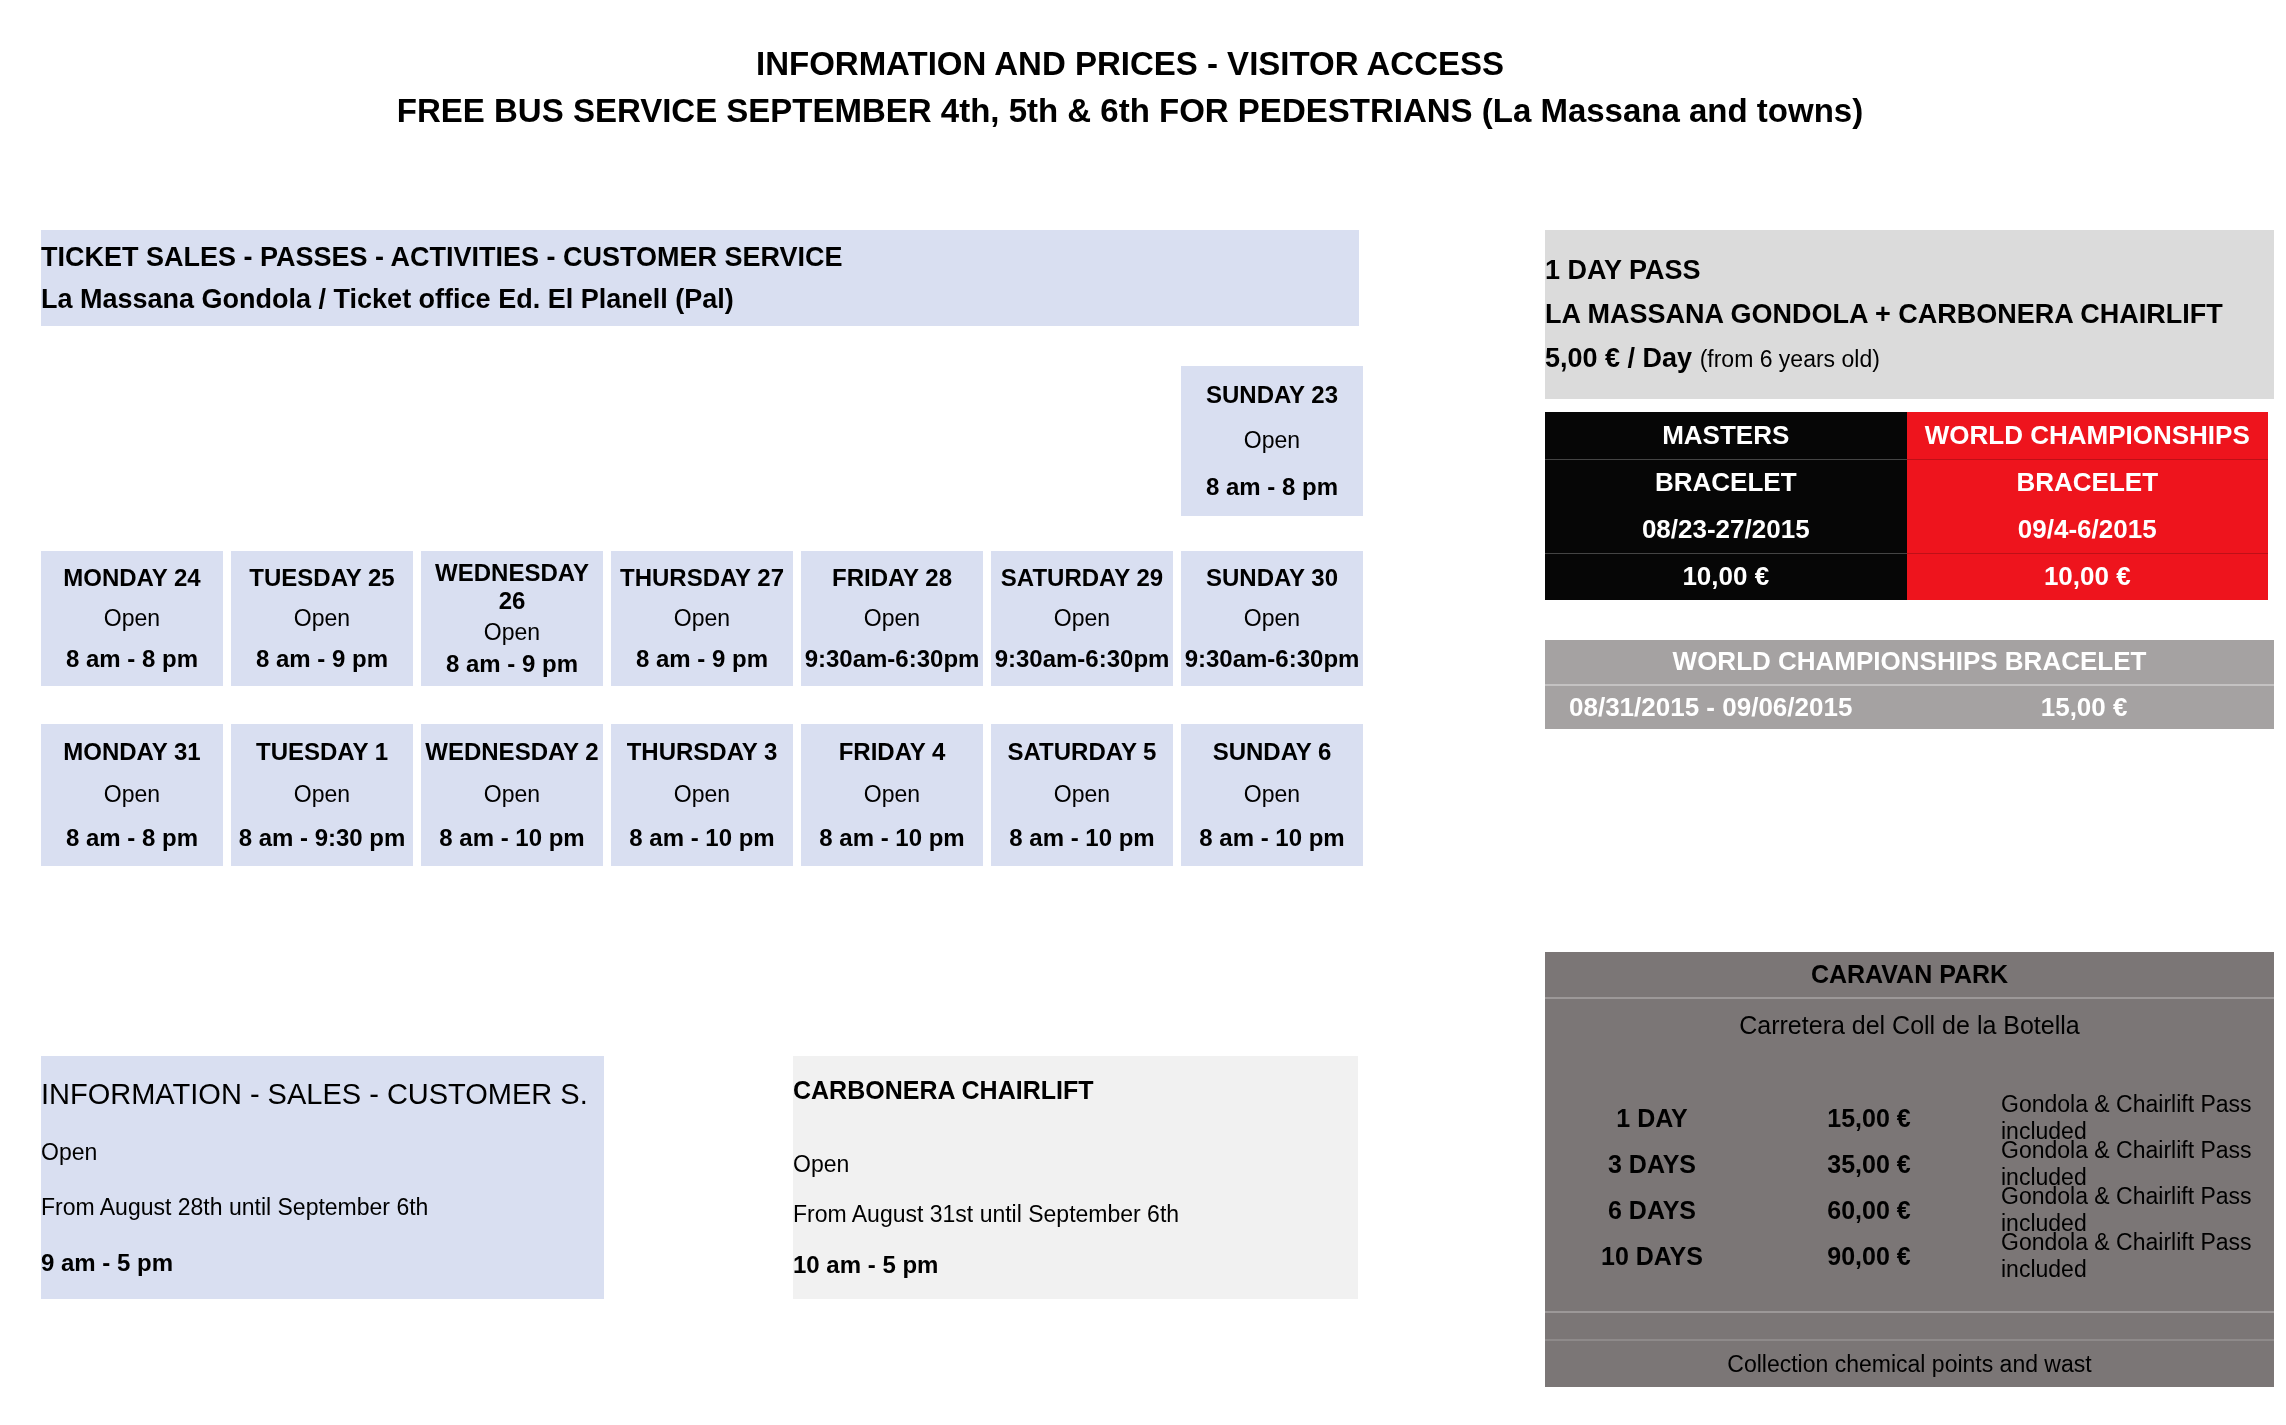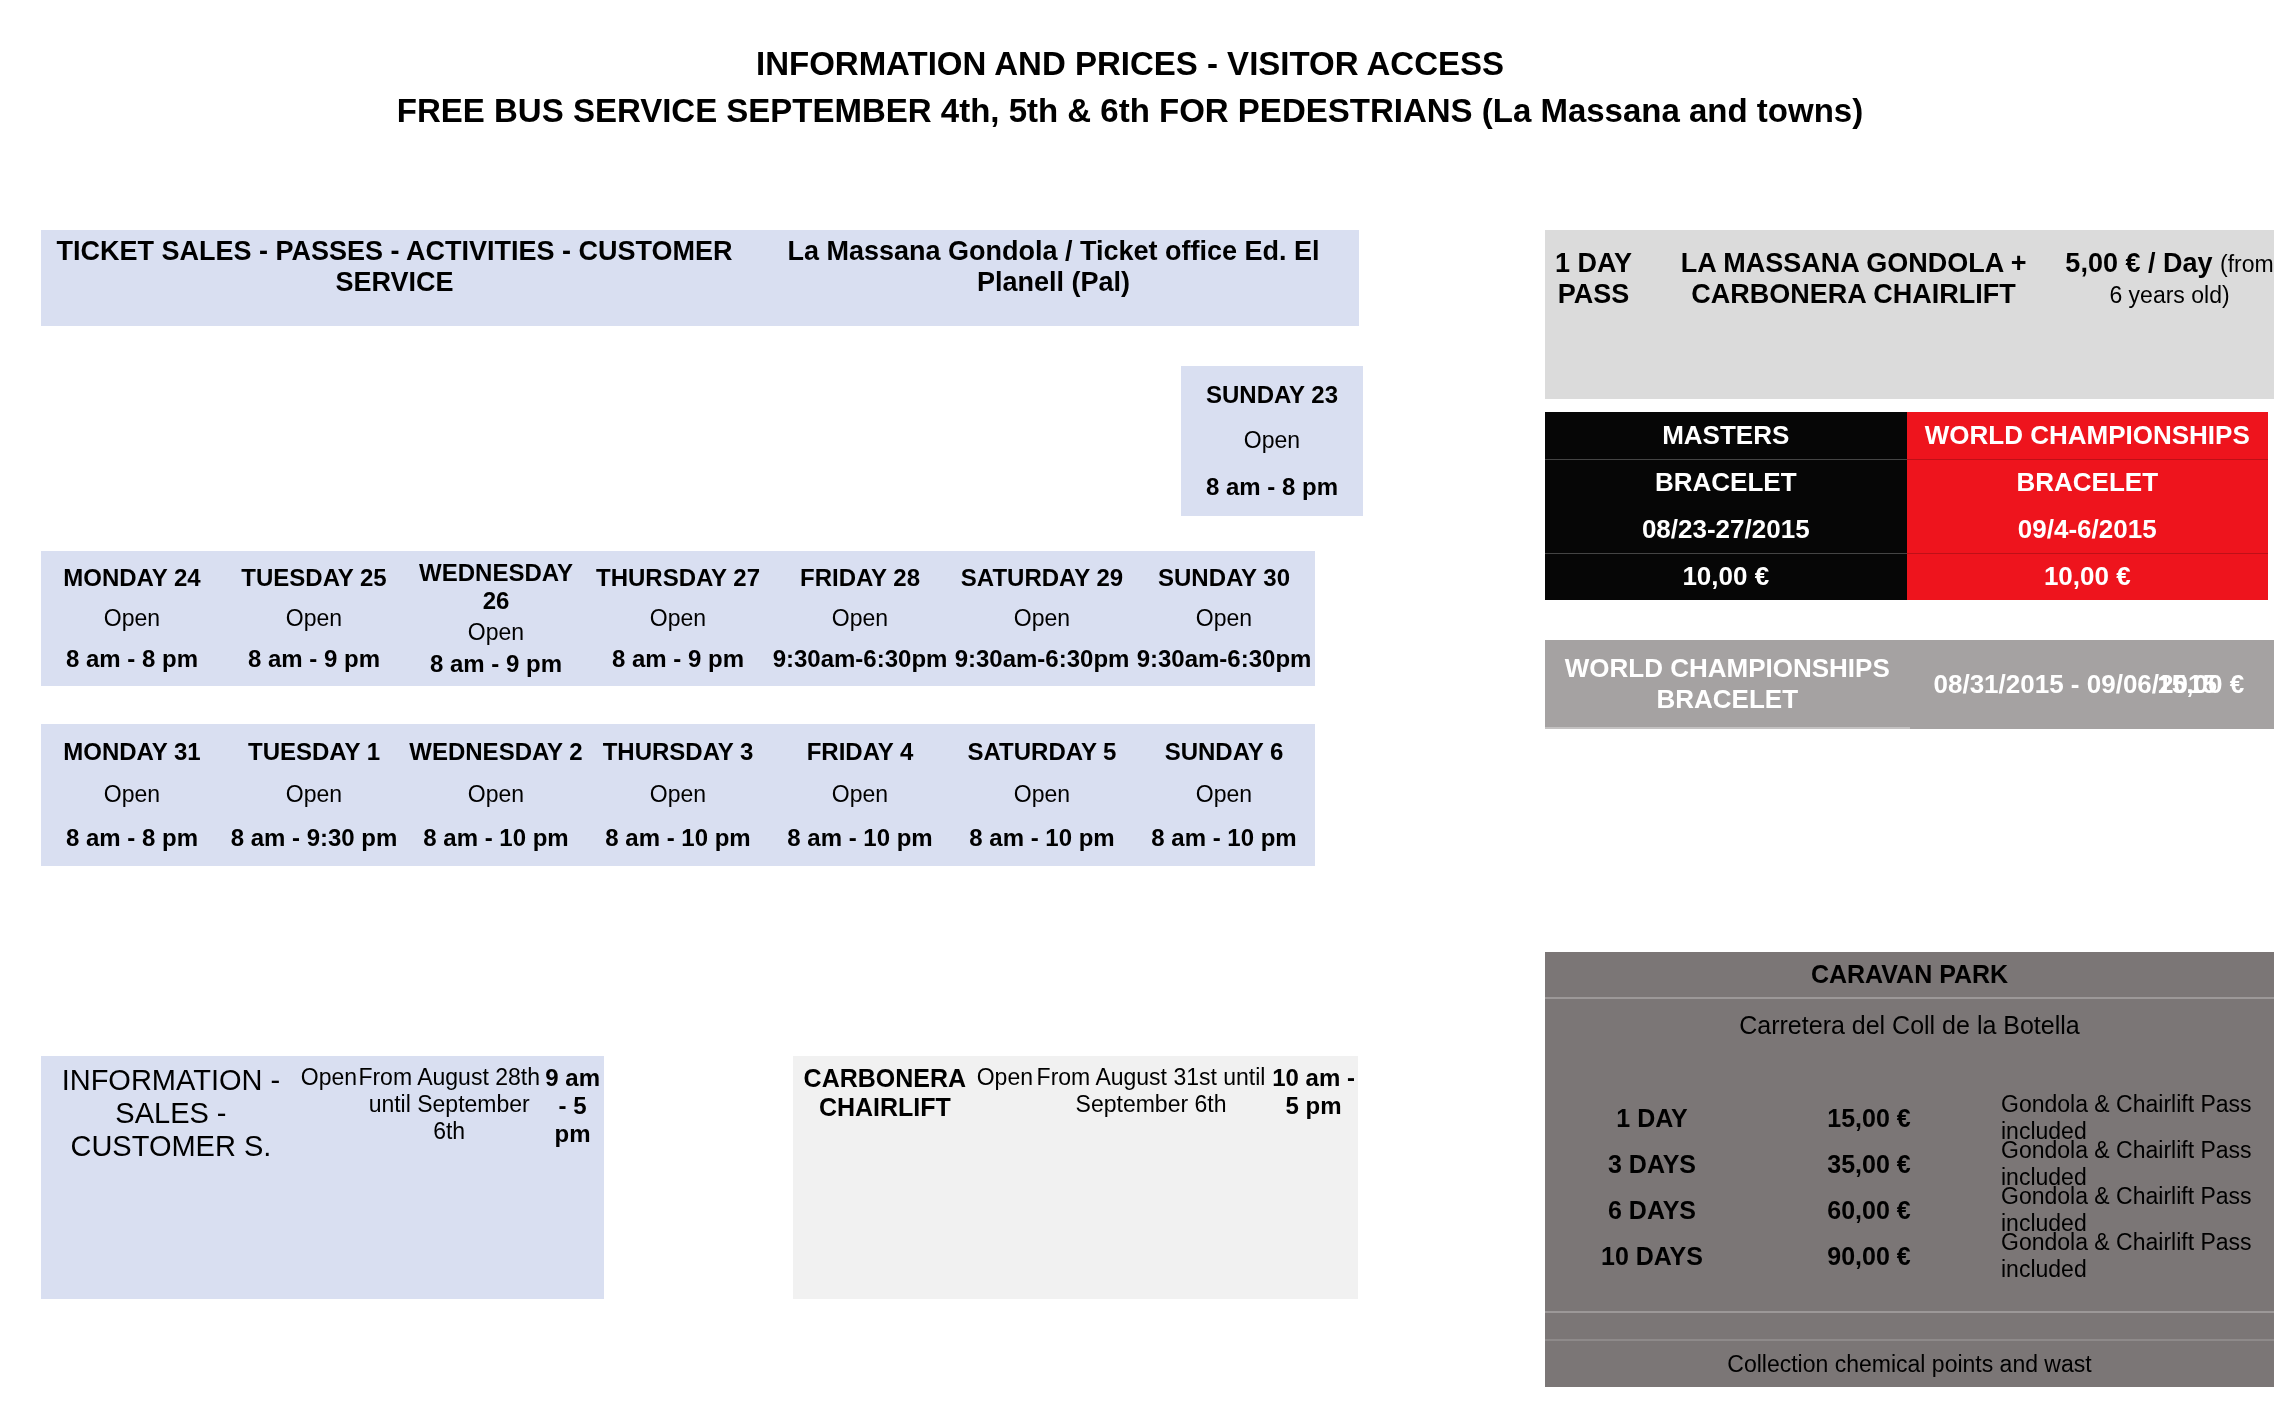--- a/index.html
+++ b/index.html
@@ -6,34 +6,34 @@
   .page{
     position:relative;width:2286px;height:1425px;background:#ffffff;
     font-family:"Liberation Sans",sans-serif;color:#000;overflow:hidden;
   }
 
   
   .title{position:absolute;left:0;top:40px;width:2260px;text-align:center;
          font-weight:bold;font-size:33px;line-height:47px;}
 
   
-  .box{position:absolute;display:flex;flex-direction:row;justify-content:space-around;text-align:center;}
+  .box{position:absolute;display:flex;flex-direction:column;justify-content:space-around;text-align:left;}
 
   
   .ticket-office{left:41px;top:230px;width:1318px;height:84px;
                  background:var(--light-blue,#d9dff1);font-weight:bold;font-size:27px;padding:6px 0;}
 
   
   .cell{background:var(--light-blue,#d9dff1);display:flex;flex-direction:column;
         justify-content:space-around;text-align:center;padding:6px 0;}
   .cell .day{font-weight:bold;font-size:24px;}
   .cell .open{font-size:23px;}
   .cell .hours{font-weight:bold;font-size:24px;}
   .sunday23{position:absolute;left:1181px;top:366px;width:182px;height:138px;}
-  .week{position:absolute;left:41px;display:grid;grid-template-columns:repeat(7,182px);}
+  .week{position:absolute;left:41px;display:grid;grid-template-columns:repeat(7,182px);column-gap:8px;}
   .week1{top:551px;} .week1 .cell{height:123px;}
   .week2{top:724px;} .week2 .cell{height:130px;}
 
   
   .day-pass{left:1545px;top:230px;width:729px;height:133px;background:var(--box-gray,#dbdbdb);
             font-weight:bold;font-size:27px;padding:18px 0;}
   .day-pass .note{font-weight:normal;font-size:23px;}
 
   
   .bracelets{position:absolute;left:1545px;top:412px;width:723px;height:188px;display:flex;}

